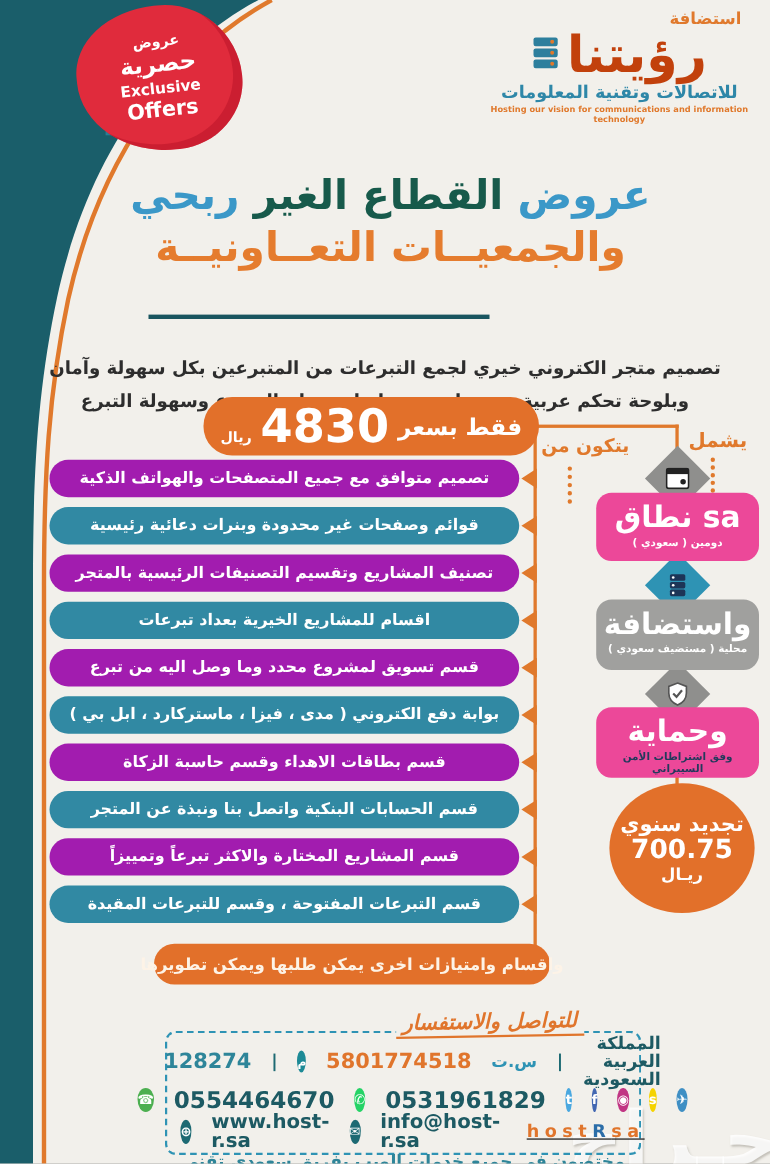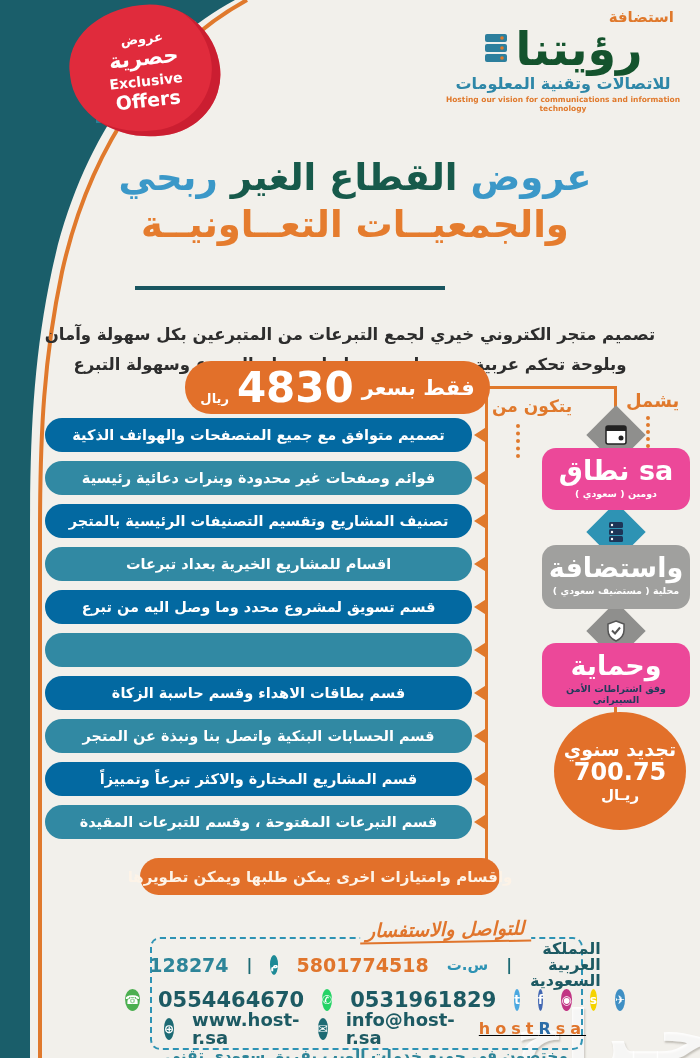--- a/index.html
+++ b/index.html
@@ -30,21 +30,21 @@
     box-shadow: inset -8px -6px 0 rgba(185,20,40,0.55);
   }
   .badge-blob .b1 { font-size: 13px; font-weight: bold; }
   .badge-blob .b2 { font-size: 21px; font-weight: bold; margin-bottom: 3px; }
   .badge-blob .b3 { font-size: 14px; font-weight: bold; }
   .badge-blob .b4 { font-size: 19px; font-weight: bold; }
   
   .logo { position: absolute; right: 12px; top: 8px; width: 250px; text-align: center; z-index: 2; }
   .logo-top { font-size: 15px; font-weight: bold; color: #e0792c; text-align: right; padding-right: 14px; }
   .logo-row { display: flex; align-items: center; justify-content: center; gap: 6px; direction: ltr; }
-  .logo-name { font-size: 46px; font-weight: bold; color: #14532d; line-height: 1.0; }
+  .logo-name { font-size: 46px; font-weight: bold; color: #c2410c; line-height: 1.0; }
   .logo-tag-ar { font-size: 16px; font-weight: bold; color: #2e87a8; margin-top: 2px; }
   .logo-tag-en { font-size: 7.5px; font-weight: bold; color: #e0792c; margin-top: 2px; }
   
   .title { position: absolute; left: 40px; right: 30px; top: 156px; text-align: center; z-index: 1; }
   .title .t1 { font-size: 37px; font-weight: bold; }
   .title .c-blue { color: #3b98c8; }
   .title .c-green { color: #175a4b; }
   .title .t2 { font-size: 37px; font-weight: bold; color: #e57c2e; margin-top: 4px; }
   .divider { position: absolute; left: 135px; top: 286px; width: 310px; height: 4px; background: #19555f; }
   .desc {
@@ -69,21 +69,21 @@
   .dots-consists { position: absolute; left: 516px; top: 424px; height: 34px; border-left: 4px dotted #e0792c; z-index: 1; }
   .dots-includes { position: absolute; left: 646px; top: 416px; height: 32px; border-left: 4px dotted #e0792c; z-index: 1; }
   
   .features { position: absolute; left: 45px; top: 418px; width: 427px; z-index: 1; }
   .pill {
     position: relative; height: 34px; margin-bottom: 9px; border-radius: 17px;
     display: flex; align-items: center; justify-content: center;
     color: #fff; font-size: 14.5px; font-weight: bold; direction: rtl;
     padding: 0 14px; white-space: nowrap;
   }
-  .pill.dark { background: #0369a1; }
+  .pill.dark { background: #a21caf; }
   .pill.light { background: #3189a3; }
   .pill .arrow {
     position: absolute; right: -16px; top: 50%; transform: translateY(-50%);
     width: 0; height: 0; border-top: 9px solid transparent;
     border-bottom: 9px solid transparent; border-right: 14px solid #e0792c;
   }
   .extra-pill {
     position: absolute; left: 140px; top: 858px; width: 360px; height: 37px;
     background: #e2702a; border-radius: 19px; z-index: 1;
     display: flex; align-items: center; justify-content: center;
@@ -229,20 +229,21 @@
       </div>
     <div class="pill light">
         <span>اقسام للمشاريع الخيرية بعداد تبرعات</span>
         <span class="arrow"></span>
       </div>
     <div class="pill dark">
         <span>قسم تسويق لمشروع محدد وما وصل اليه من تبرع</span>
         <span class="arrow"></span>
       </div>
     <div class="pill light">
+        <span>بوابة دفع الكتروني ( مدى ، فيزا ، ماستركارد ، ابل بي )</span>
         <span class="arrow"></span>
       </div>
     <div class="pill dark">
         <span>قسم بطاقات الاهداء وقسم حاسبة الزكاة</span>
         <span class="arrow"></span>
       </div>
     <div class="pill light">
         <span>قسم الحسابات البنكية واتصل بنا ونبذة عن المتجر</span>
         <span class="arrow"></span>
       </div>

